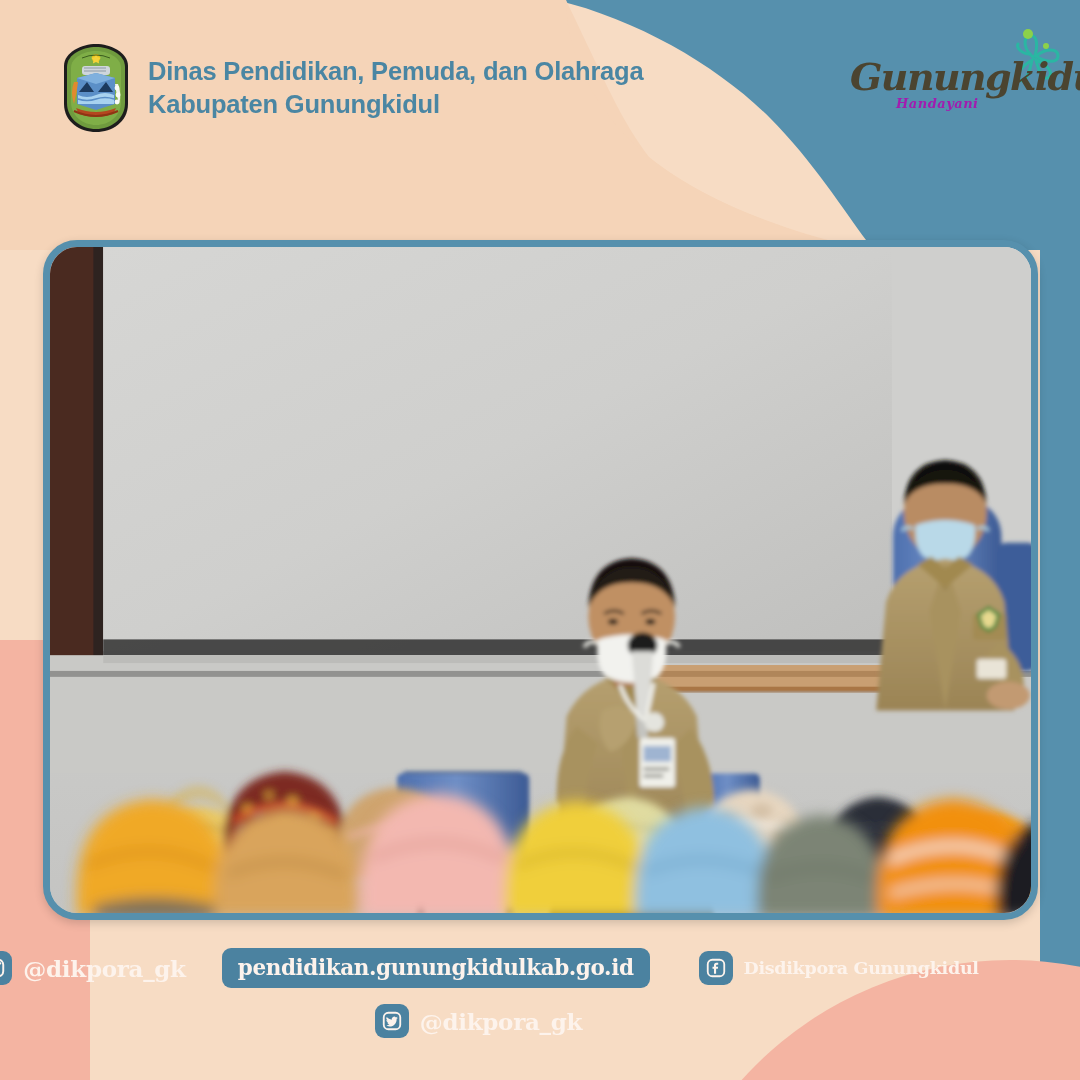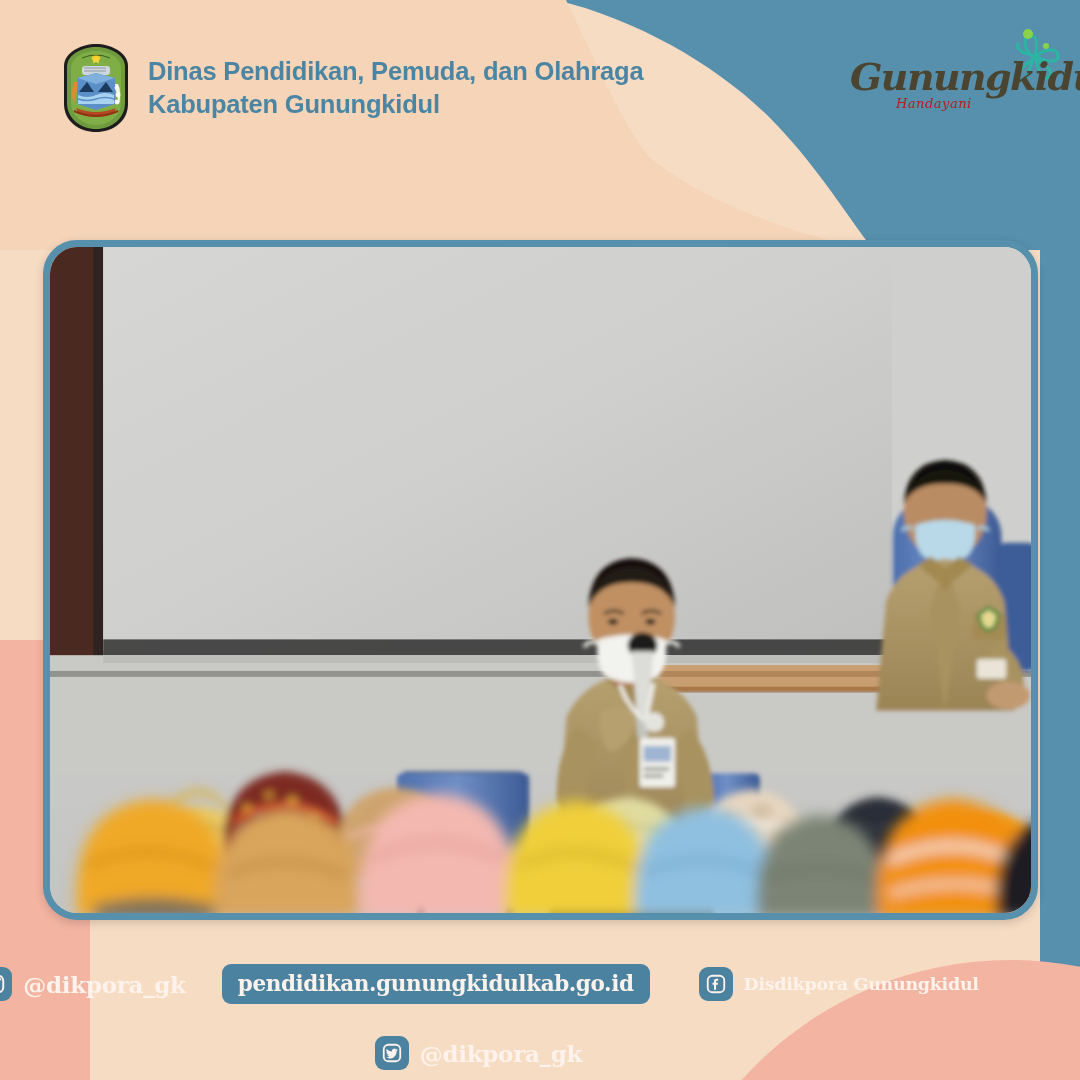--- a/index.html
+++ b/index.html
@@ -33,22 +33,22 @@
   #gk-word {
     position:absolute; left:6px; top:32px;
     font-family:"DejaVu Serif", serif;
     font-style:italic; font-weight:bold;
     font-size:38px; color:#4b4430;
     letter-spacing:-1.6px;
   }
   #gk-sub {
     position:absolute; left:52px; top:74px;
     font-family:"DejaVu Serif", serif;
-    font-style:italic; font-weight:normal;
-    font-size:13px; color:#b91c1c; letter-spacing:0.5px;
+    font-style:italic; font-weight:bold;
+    font-size:13px; color:#a21caf; letter-spacing:0.5px;
   }
   #gk-orn { position:absolute; right:0px; top:2px; width:62px; height:62px; }
 
   
   #photo-frame {
     position:absolute; left:43px; top:240px; width:995px; height:680px;
     z-index:4;
     border:7px solid #5690ad;
     border-radius:34px;
     overflow:hidden;
@@ -78,21 +78,21 @@
     font-weight:bold;
     color:#fdf3ec; font-size:23px; margin-left:11px;
     letter-spacing:-0.3px; white-space:nowrap;
   }
   .slabel.small { font-size:17.5px; }
   #url-pill {
     background:#4b82a0; color:#fdf3ec;
     font-family:"DejaVu Serif", serif; font-weight:bold;
     font-size:21.5px; letter-spacing:-0.4px;
     padding:7px 16px 8px; border-radius:9px;
-    margin:16px 26px; white-space:nowrap;
+    margin:0 26px; white-space:nowrap;
   }
   #ig-item { margin-right:10px; }
   #fb-item { margin-left:23px; }
 </style>
 </head>
 <body>
 
 <svg id="bg" viewBox="0 0 1080 1080" width="1080" height="1080">
   <defs>
     <clipPath id="clipAll">

